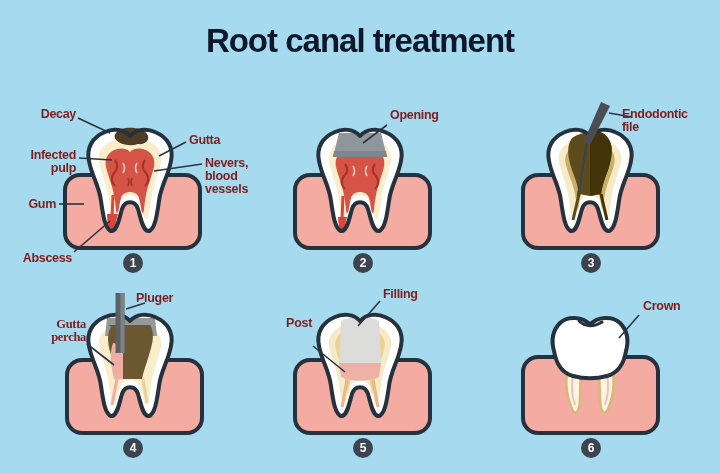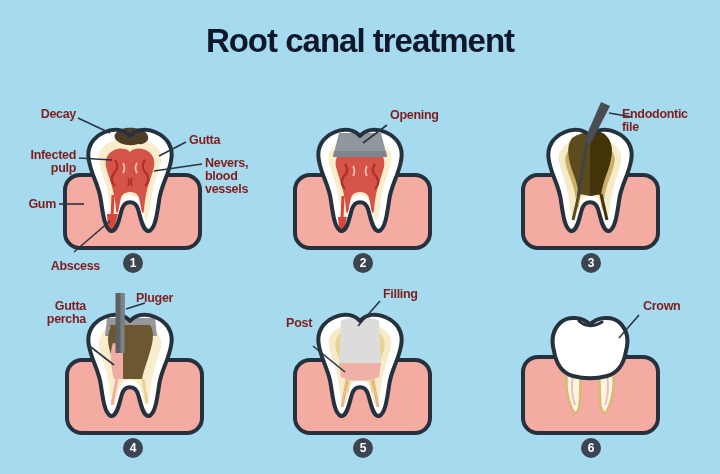--- a/index.html
+++ b/index.html
@@ -53,21 +53,21 @@
     <line class="ldr" x1="61" y1="58" x2="94" y2="60"></line>
     <line class="ldr" x1="184" y1="64" x2="136" y2="71"></line>
     <line class="ldr" x1="41" y1="104" x2="66" y2="104"></line>
     <line class="ldr" x1="56" y1="152" x2="92" y2="121"></line>
   </svg>
   <div class="lbl r" style="left:6px;top:8px;width:52px;">Decay</div>
   <div class="lbl" style="left:171px;top:34px;width:60px;">Gutta</div>
   <div class="lbl" style="left:187px;top:57px;width:52px;">Nevers, blood vessels</div>
   <div class="lbl r" style="left:2px;top:49px;width:56px;">Infected pulp</div>
   <div class="lbl r" style="left:2px;top:98px;width:36px;">Gum</div>
-  <div class="lbl r" style="left:2px;top:160px;width:52px;margin-left:28px;">Abscess</div>
+  <div class="lbl r" style="left:2px;top:152px;width:52px;">Abscess</div>
   <div class="step" style="left:105px;">1</div>
 </div>
 
 <div class="panel" style="left:248px;top:100px;">
   <svg width="230" height="180" viewBox="0 0 230 180">
     <rect x="47" y="75" width="135" height="73" rx="15" fill="#f3aba2" stroke="#25313d" stroke-width="4"></rect>
     <path d="M112,36 C106,29 95,28 87,32 C75,37 68,47 71,61 C74,77 81,85 83,101 C85,115 87,129 93,131 C99,132 101,119 104,109 C107,100 117,100 120,109 C123,119 125,132 131,131 C137,129 139,115 141,101 C143,85 150,77 153,61 C156,47 149,37 137,32 C129,28 118,29 112,36 Z" fill="#ffffff"></path>
     <path d="M112,45 C107,39 98,39 92,42 C84,46 79,53 81,62 C84,76 89,84 91,100 C92,110 94,120 96,120 C98,120 99,111 102,102 C105,93 119,93 122,102 C125,111 126,120 128,120 C130,120 132,110 133,100 C135,84 140,76 143,62 C145,53 140,46 132,42 C126,39 117,39 112,45 Z" fill="#f9edcb"></path>
     <path d="M112,52 C107,47 98,48 93,52 C88,56 87,61 88,67 C91,79 95,86 97,101 C98,108 98,113 99,113 C101,113 101,105 103,98 C105,90 119,90 121,98 C123,105 123,113 125,113 C126,113 126,108 127,101 C129,86 133,79 136,67 C137,61 136,56 131,52 C126,48 117,47 112,52 Z" fill="#d65348"></path>
     <path d="M97,64 q5,7 -1,12 q-5,7 1,13" fill="none" stroke="#a83228" stroke-width="2.2"></path>
@@ -118,21 +118,21 @@
     <path d="M125,94 L129,118" stroke="#e8d29a" stroke-width="3" fill="none"></path>
     <path class="outline" d="M112,36 C106,29 95,28 87,32 C75,37 68,47 71,61 C74,77 81,85 83,101 C85,115 87,129 93,131 C99,132 101,119 104,109 C107,100 117,100 120,109 C123,119 125,132 131,131 C137,129 139,115 141,101 C143,85 150,77 153,61 C156,47 149,37 137,32 C129,28 118,29 112,36 Z"></path>
     <g>
       <rect x="97.5" y="8" width="9" height="60" fill="#5d6165"></rect>
       <rect x="102.5" y="8" width="4" height="60" fill="#7d8287"></rect>
     </g>
     <line class="ldr" x1="127" y1="18" x2="108" y2="24"></line>
     <line class="ldr" x1="69" y1="59" x2="96" y2="80"></line>
   </svg>
   <div class="lbl" style="left:118px;top:7px;width:52px;">Pluger</div>
-  <div class="lbl r" style="left:18px;top:15px;width:50px;">Gutta percha</div>
+  <div class="lbl r" style="left:18px;top:33px;width:50px;font-family:Liberation Serif, serif;">Gutta percha</div>
   <div class="step" style="left:105px;">4</div>
 </div>
 
 <div class="panel" style="left:248px;top:285px;">
   <svg width="230" height="180" viewBox="0 0 230 180">
     <rect x="47" y="75" width="135" height="73" rx="15" fill="#f3aba2" stroke="#25313d" stroke-width="4"></rect>
     <path d="M112,36 C106,29 95,28 87,32 C75,37 68,47 71,61 C74,77 81,85 83,101 C85,115 87,129 93,131 C99,132 101,119 104,109 C107,100 117,100 120,109 C123,119 125,132 131,131 C137,129 139,115 141,101 C143,85 150,77 153,61 C156,47 149,37 137,32 C129,28 118,29 112,36 Z" fill="#ffffff"></path>
     <path d="M112,45 C107,39 98,39 92,42 C84,46 79,53 81,62 C84,76 89,84 91,100 C92,110 94,120 96,120 C98,120 99,111 102,102 C105,93 119,93 122,102 C125,111 126,120 128,120 C130,120 132,110 133,100 C135,84 140,76 143,62 C145,53 140,46 132,42 C126,39 117,39 112,45 Z" fill="#f6ebc9"></path>
     <path d="M112,48 C106,44 98,44 93,48 C88,52 86,58 88,65 C91,77 96,84 98,100 L100,111 C101,103 102,96 104,91 C107,84 117,84 120,91 C122,96 123,103 124,111 L126,100 C128,84 133,77 136,65 C138,58 136,52 131,48 C126,44 118,44 112,48 Z" fill="#ecd28f"></path>
     <path d="M91,78 L133,78 L131,92 C120,97 104,97 93,92 Z" fill="#efb0a6"></path>

